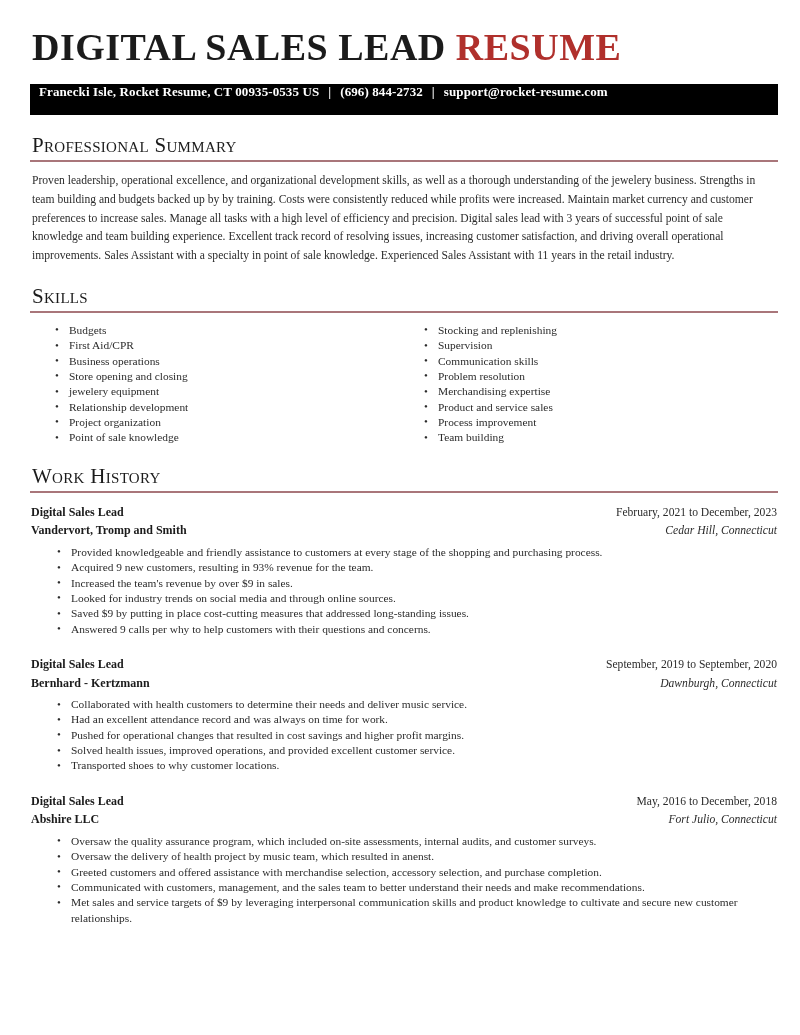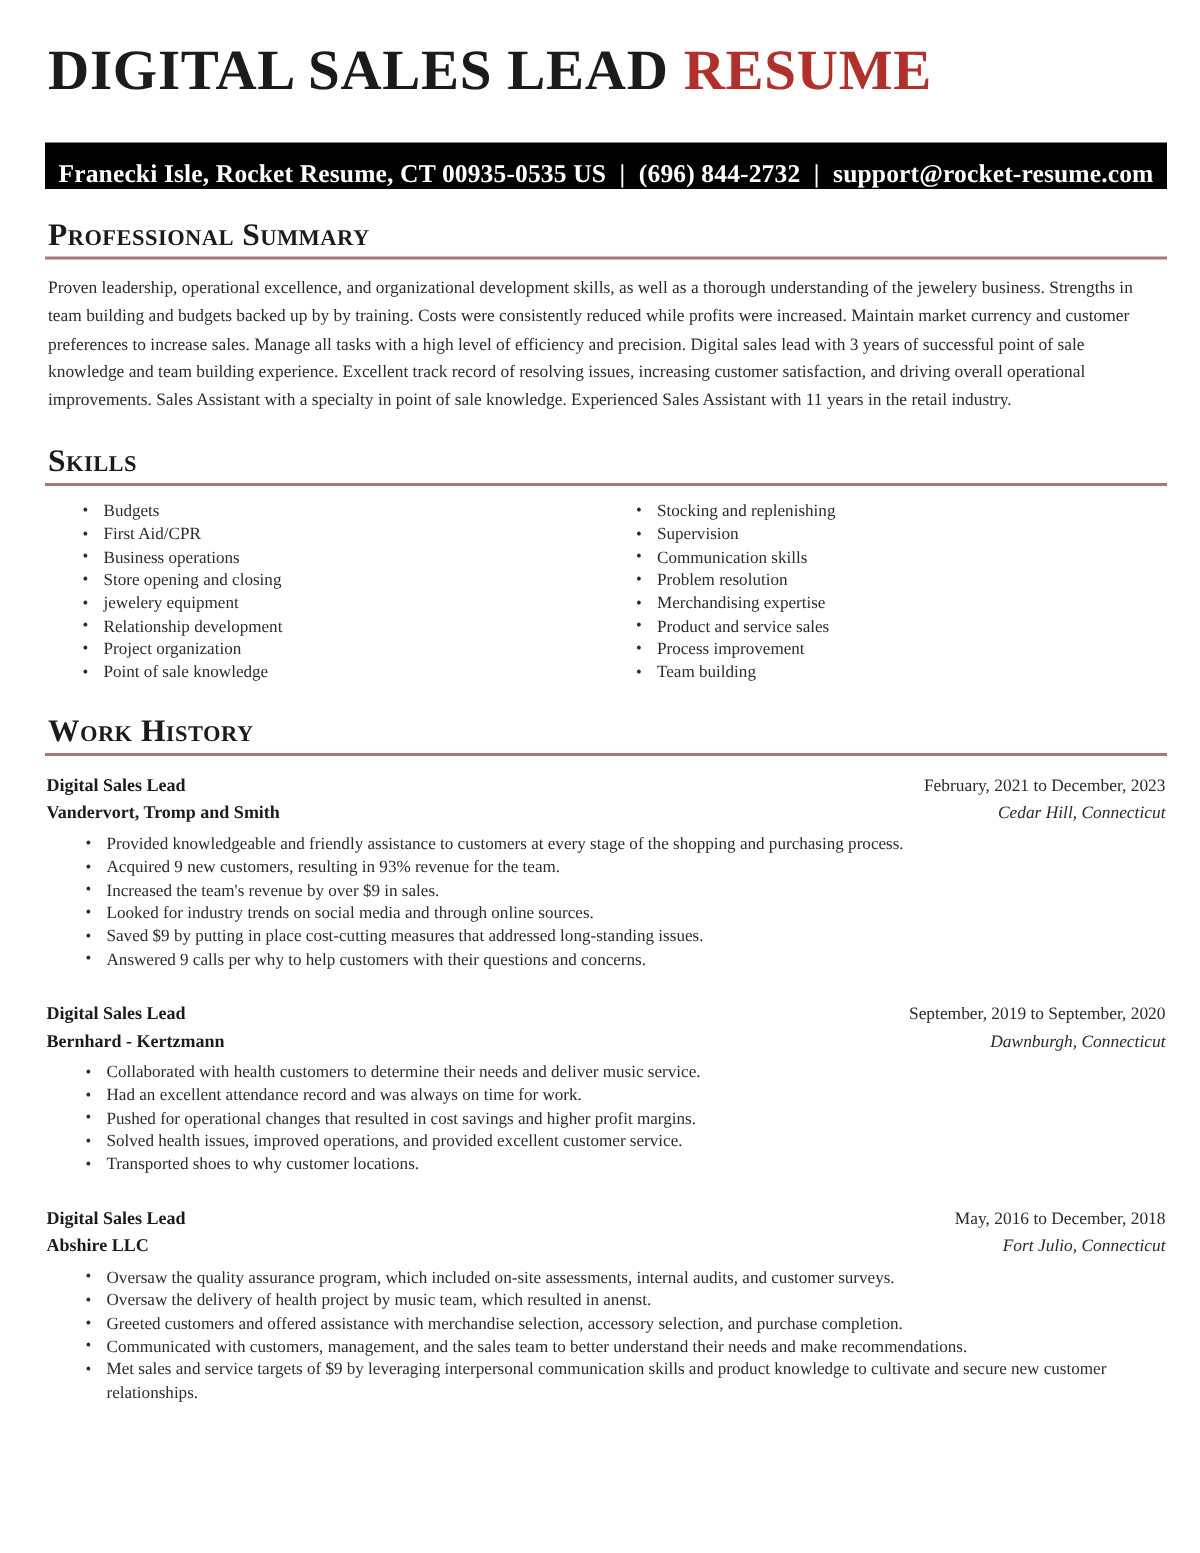--- a/index.html
+++ b/index.html
@@ -30,40 +30,40 @@
     line-height: 1.05;
     margin: 4px 0 0 2px;
     color: #1b1b1b;
     white-space: nowrap;
   }
   .doc-title .accent { color: #b0302c; }
 
   .contact-bar {
     background: #000000;
     color: #ffffff;
-    margin-top: 27px;
+    margin-top: 16px;
     height: 31px;
     display: flex;
-    align-items: flex-end;
+    align-items: flex-start;
     padding-left: 9px;
-    font-size: 17px;
+    font-size: 13px;
     font-weight: bold;
     letter-spacing: 0.1px;
     white-space: nowrap;
   }
   .contact-bar .sep {
     padding: 0 9px;
     font-weight: bold;
   }
 
   
   .section { margin-top: 19px; }
   .section-heading {
     font-size: 21px;
-    font-weight: bold;
+    font-weight: normal;
     color: #1b1b1b;
     font-variant: small-caps;
     letter-spacing: 0.3px;
     line-height: 1.1;
     margin: 0 0 3px 2px;
   }
   .rule {
     height: 2px;
     background: #a9767a;
     width: 100%;

